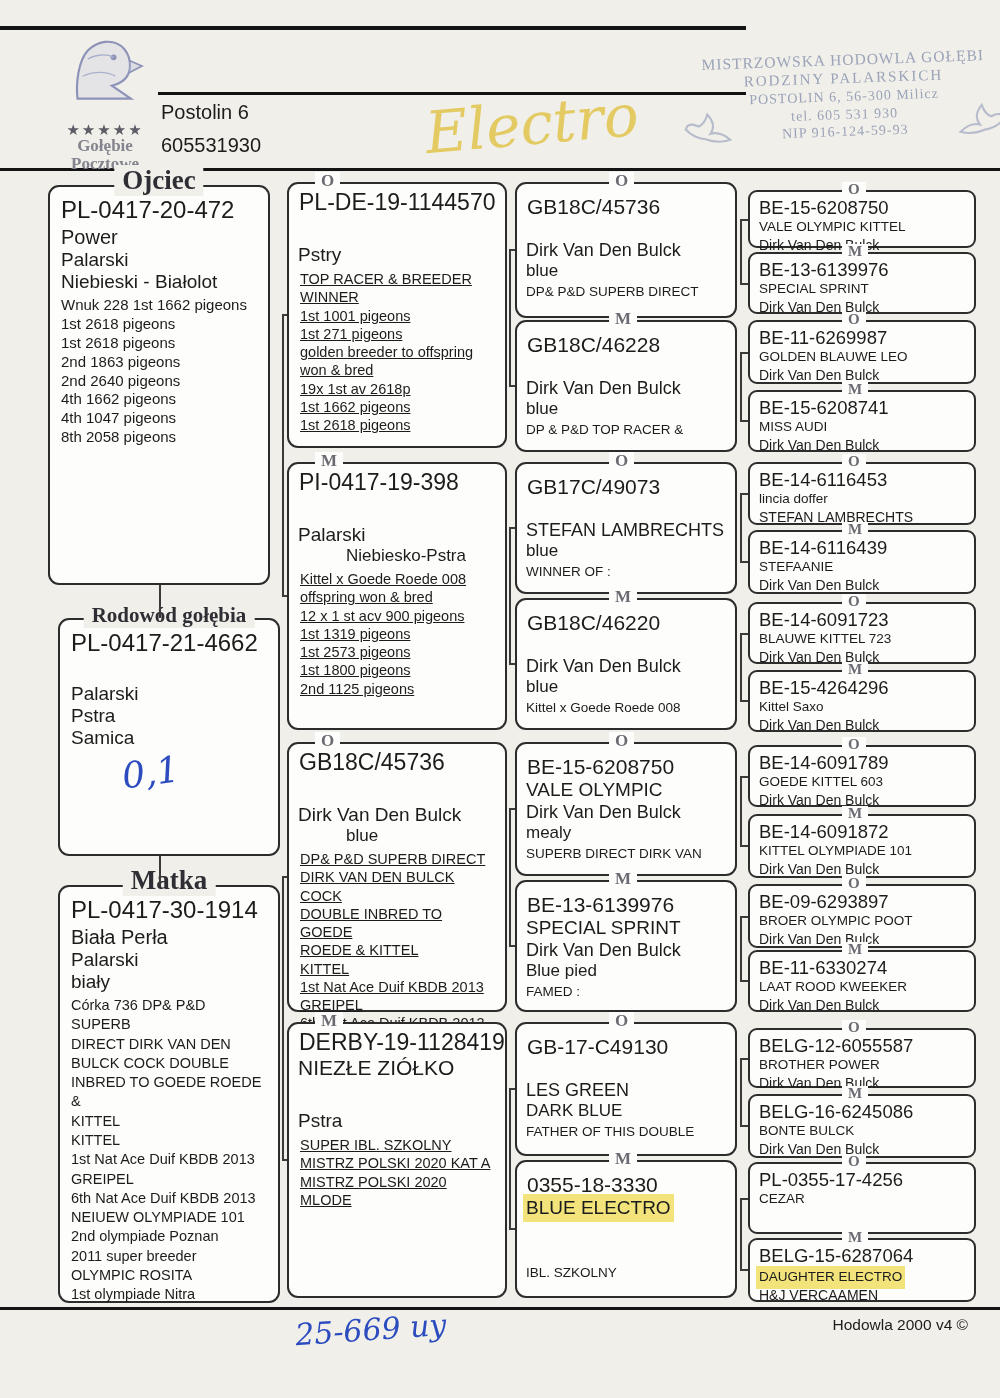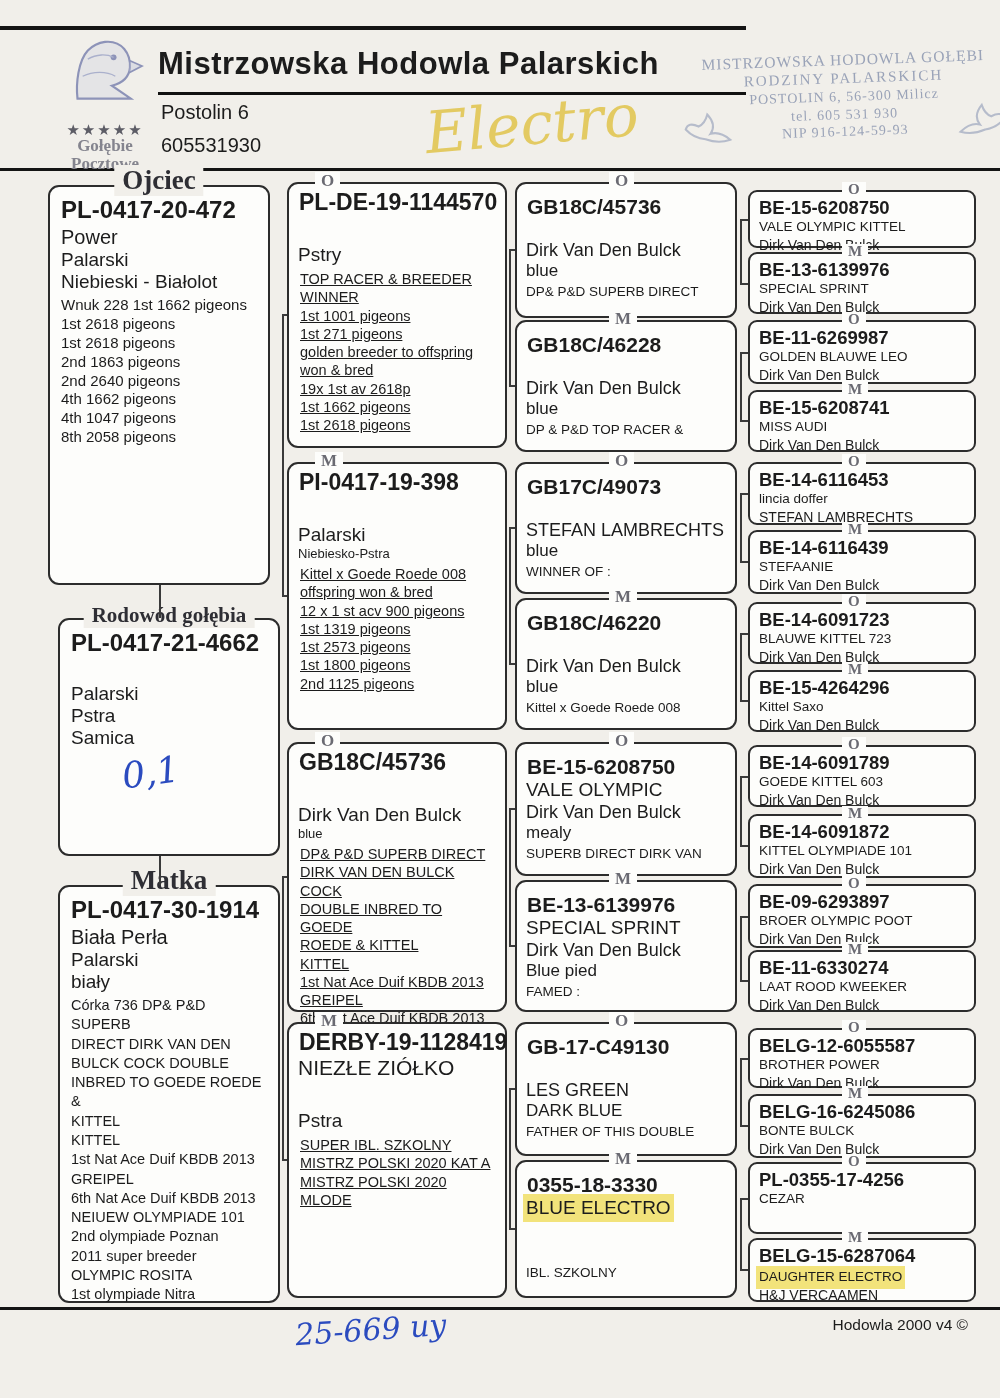--- a/index.html
+++ b/index.html
@@ -25,34 +25,34 @@
            font-size:58px;color:rgba(222,190,52,.75);transform:rotate(-5deg);white-space:nowrap;z-index:2;}
   
   .pbox{position:absolute;background:#fdfdfb;border:2px solid #2c2c2c;border-radius:11px;
         padding:5px 9px;box-sizing:border-box;}
   .sex{position:absolute;top:-12px;background:#fdfdfb;padding:0 6px;font-family:"Liberation Serif",serif;
        font-weight:bold;color:#6a6a72;font-size:17px;line-height:1;}
   .legend{position:absolute;top:-19px;left:50%;transform:translateX(-50%);background:#f1efea;
           padding:0 8px;font-family:"Liberation Serif",serif;font-weight:bold;color:#2e2e34;white-space:nowrap;}
   .col1 .legend{font-size:27px;top:-22px;}
   #subject-box .legend{font-size:21px;top:-17px;}
-  .ring{white-space:nowrap;font-weight:bold;}
+  .ring{white-space:nowrap;}
   .col1 .ring{font-size:24px;margin:4px 0 2px 2px;}
   .col1 .nm{font-size:20px;margin-left:2px;}
   .col1 .l2,.col1 .l3{font-size:19px;margin-left:2px;}
   .col1 .l3{margin-bottom:3px;}
   .ach{font-size:15px;line-height:1.26;white-space:pre-line;margin-left:2px;}
   #mother-box .ach{line-height:1.33;}
   .g2 .sex{left:26px;}
   .g2 .ring{font-size:23px;margin:0 0 0 1px;}
   .g2 .nm{font-size:21px;}
   .g2 .nm:empty{display:none;}
   .g2 .l1{font-size:19px;margin-top:28px;}
   .g2 .nm:not(:empty) ~ .l1{margin-top:30px;}
-  .g2 .l2{font-size:13px;}
+  .g2 .l2{font-size:17px;margin-left:48px;}
   .g2 .l2:empty{display:none;}
   .g2 .ach{font-size:14.5px;margin-top:4px;text-decoration:underline;}
   .g3 .sex{left:92px;}
   .g3 .ring{font-size:21px;margin:6px 0 0 1px;}
   .g3 .nm{font-size:19px;}
   .g3 .nm:empty{display:none;}
   .g3 .l1{font-size:18px;margin-top:21px;}
   .g3 .nm:not(:empty) ~ .l1{margin-top:1px;}
   .g3 .l1:empty{display:none;}
   .g3 .l2{font-size:17px;}
@@ -84,21 +84,20 @@
       <path d="M79 26 L93 32 L78 40" fill="rgba(190,194,218,0.4)" stroke="#8d93b8" stroke-width="2"></path>
       <circle cx="60" cy="22" r="3.4" fill="#8d93b8"></circle>
       <path d="M30 24 C40 18 52 18 60 22" fill="none" stroke="#aab0cc" stroke-width="1.5"></path>
       <path d="M24 44 C36 38 52 38 62 44" fill="none" stroke="#aab0cc" stroke-width="1.5"></path>
     </svg>
     <div class="stars">★★★★★</div>
     <div class="lg-txt">Gołębie</div>
     <div class="lg-txt">Pocztowe</div>
   </div>
 
-  <div id="title">Mistrzowska Hodowla Palarskich</div>
   <div id="title-rule"></div>
   <div id="addr">Postolin 6</div>
   <div id="phone">605531930</div>
   <div id="electro" class="hw-yellow">Electro</div>
 
   <div id="stamp">
     <svg class="dove" style="left:-16px;top:52px;transform:scaleX(-1);" viewBox="0 0 40 30">
       <path d="M4 24 Q12 17 19 19 Q14 12 21 4 Q23 11 28 13 Q36 9 38 15 Q32 22 23 23 Q13 27 4 24 Z" fill="none" stroke="#a8b0c4" stroke-width="1.6"></path>
     </svg>
     <svg class="dove" style="right:-16px;top:52px;" viewBox="0 0 40 30">

